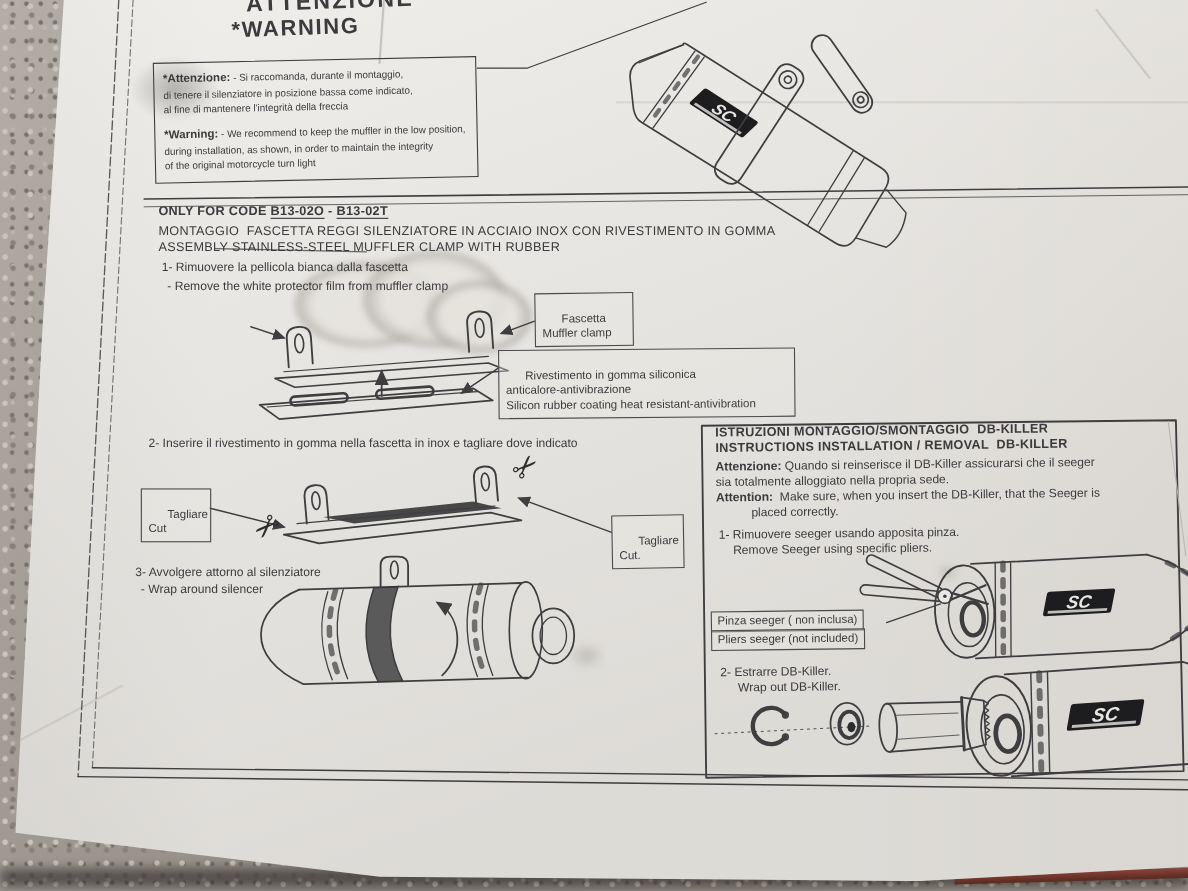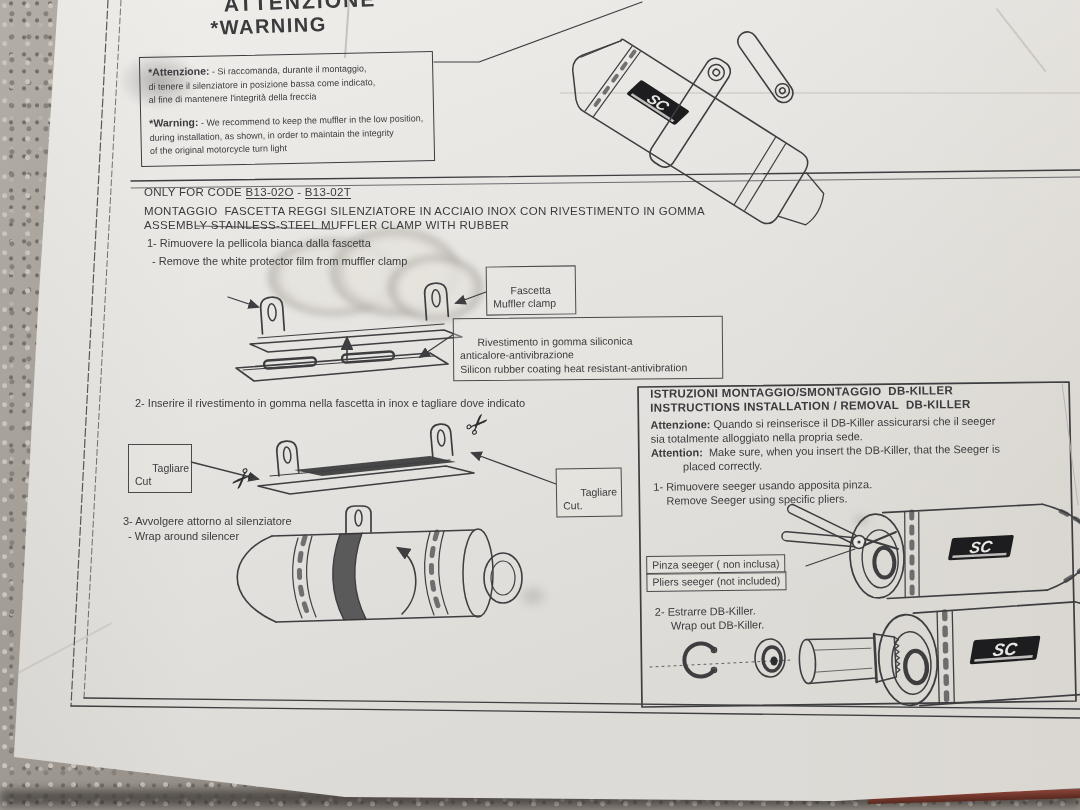--- a/index.html
+++ b/index.html
@@ -242,21 +242,21 @@
 
     <div class="warnbox">
       <div><span class="lab">*Attenzione:</span><span>  - Si raccomanda, durante il montaggio,</span><br>
         <span>di tenere il silenziatore in posizione bassa come indicato,</span><br>
         <span>al fine di mantenere l'integrità della freccia</span></div>
       <div style="margin-top:8px;"><span class="lab">*Warning:</span><span>  - We recommend to keep the muffler in the low position,</span><br>
         <span>during installation, as shown, in order to maintain the integrity</span><br>
         <span>of the original motorcycle turn light</span></div>
     </div>
 
-    <div class="t sz115" style="left:144px;top:186px;"><span>ONLY FOR CODE </span><span class="u">B13-02O</span><span> - </span><span class="u">B13-02T</span></div>
+    <div class="t sz115" style="left:144px;top:186px;font-weight:bold;"><span>ONLY FOR CODE </span><span class="u">B13-02O</span><span> - </span><span class="u">B13-02T</span></div>
     <div class="t sz115" style="left:144px;top:205px;">MONTAGGIO  FASCETTA REGGI SILENZIATORE IN ACCIAIO INOX CON RIVESTIMENTO IN GOMMA</div>
     <div class="t sz115" style="left:144px;top:219px;">ASSEMBLY STAINLESS-STEEL MUFFLER CLAMP WITH RUBBER</div>
     <div class="t sz11" style="left:147px;top:237px;">1- Rimuovere la pellicola bianca dalla fascetta</div>
     <div class="t sz11" style="left:149px;top:255px;"> - Remove the white protector film from muffler clamp</div>
     <div class="t sz11" style="left:135px;top:397px;">2- Inserire il rivestimento in gomma nella fascetta in inox e tagliare dove indicato</div>
     <div class="t sz11" style="left:123px;top:515px;">3- Avvolgere attorno al silenziatore</div>
     <div class="t sz11" style="left:125px;top:530px;"> - Wrap around silencer</div>
 
     <div class="lblbox" style="left:486px;top:266px;width:76px;transform:rotate(-.8deg);">
       <span>Fascetta</span><br><span>Muffler clamp</span></div>

